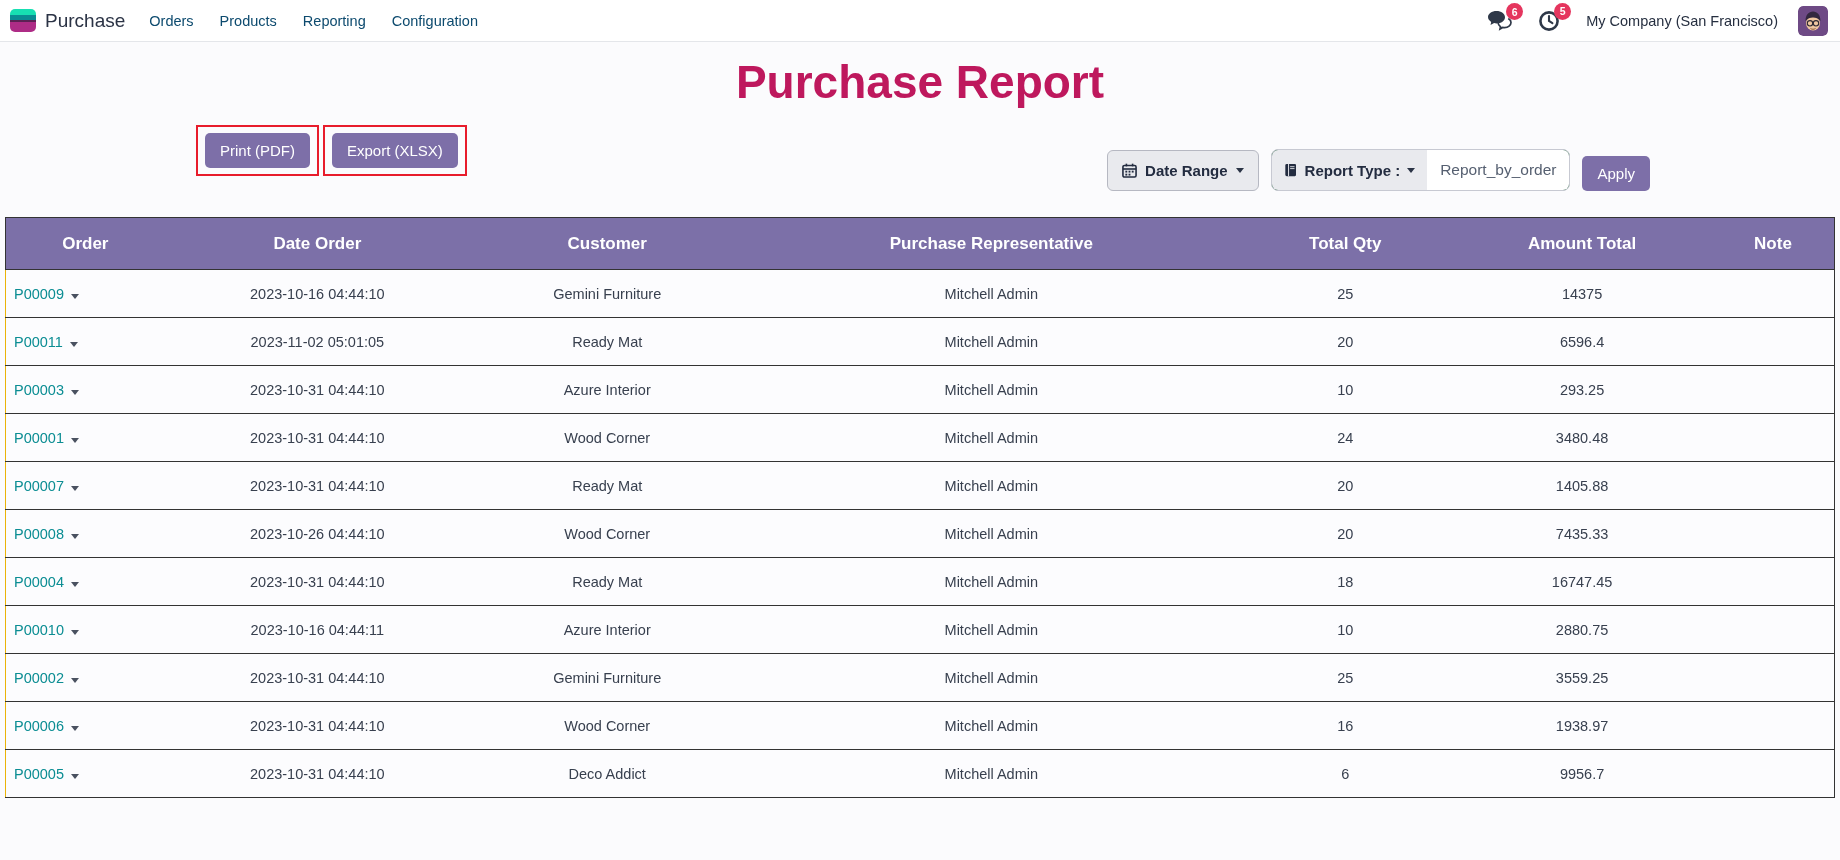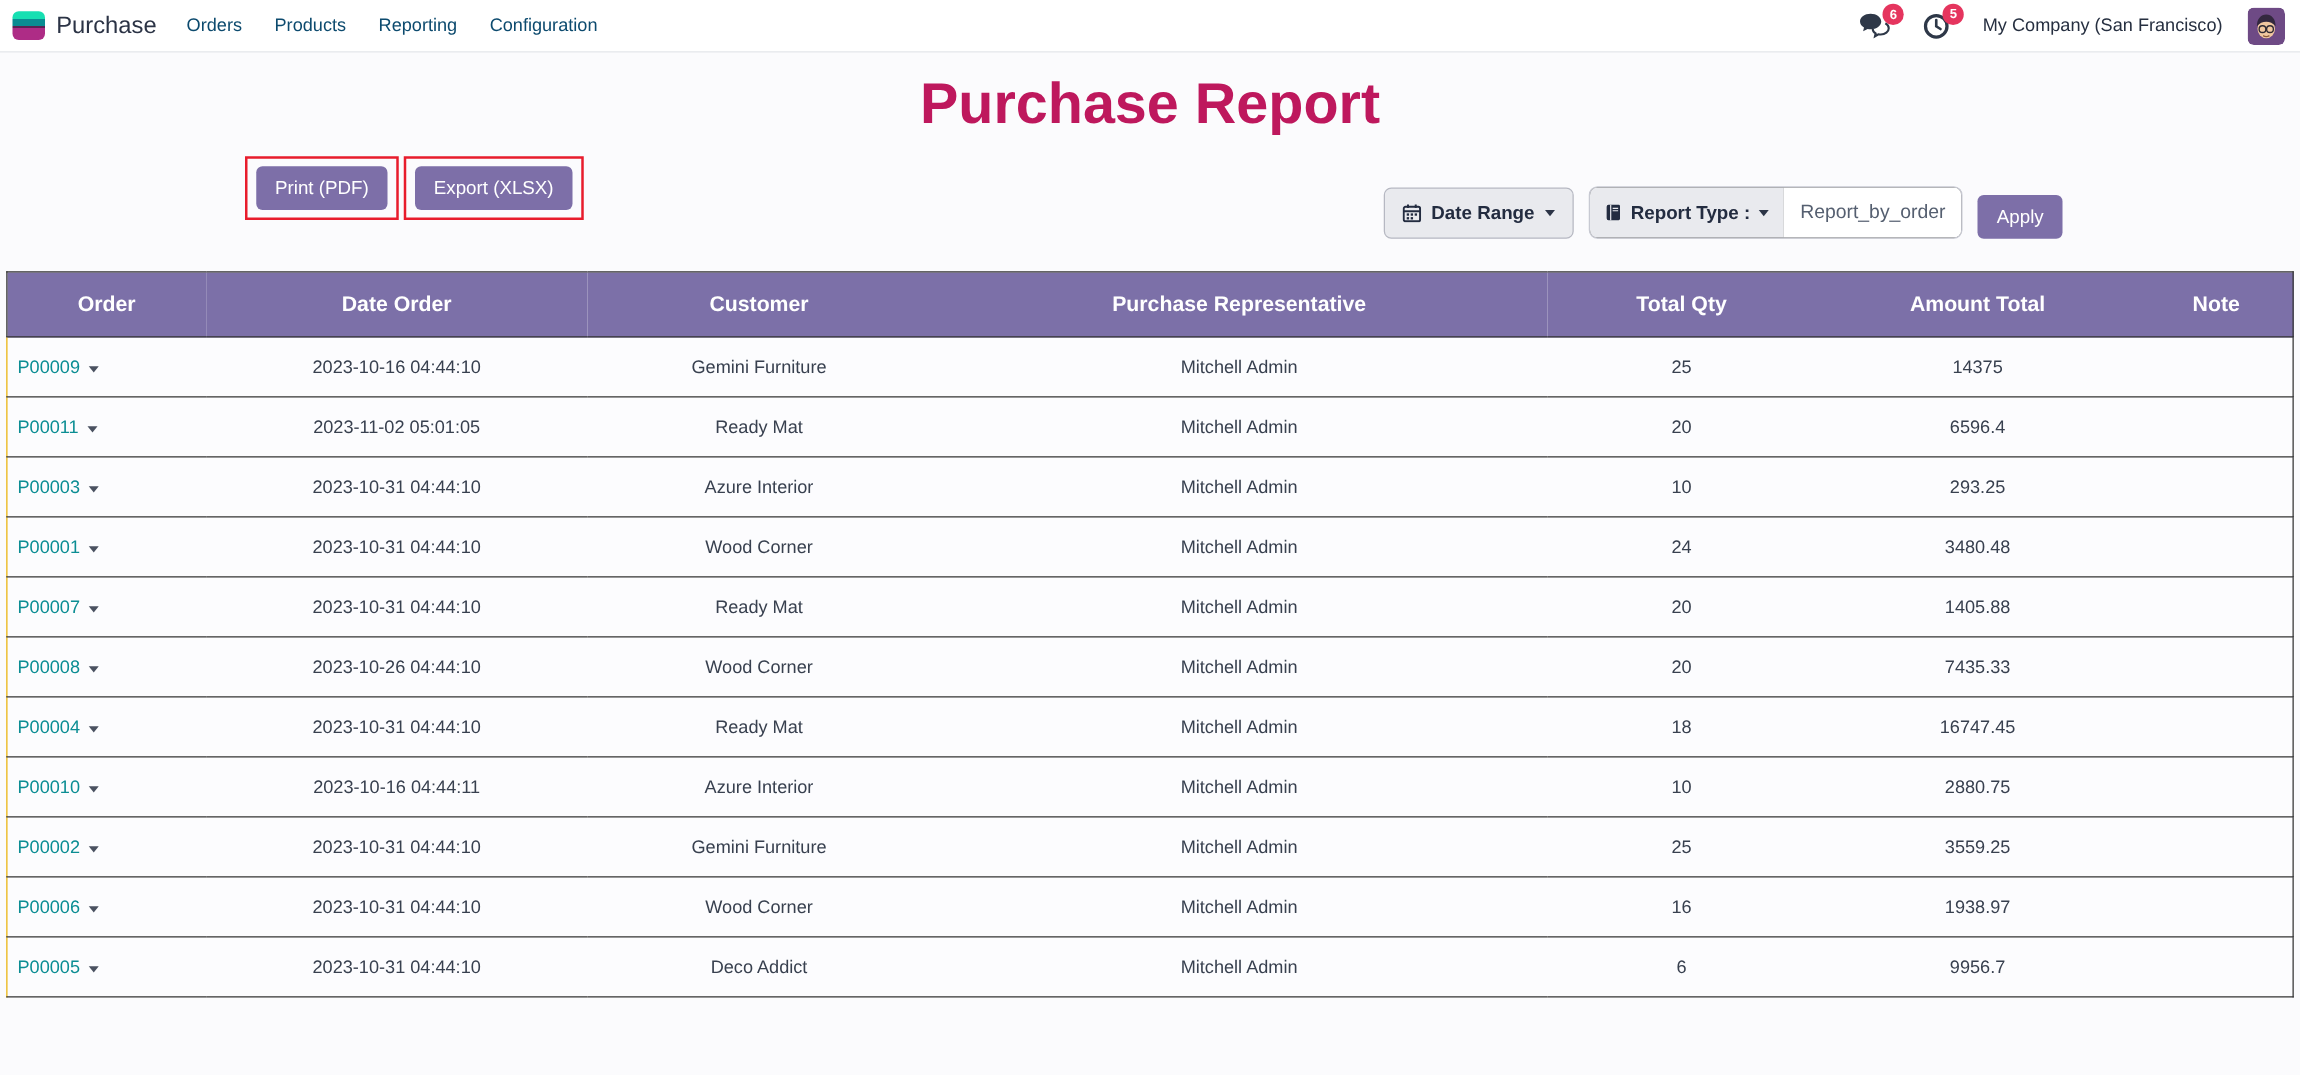--- a/index.html
+++ b/index.html
@@ -103,21 +103,21 @@
     border-right: 4.5px solid transparent;
     border-top: 5.5px solid #2b3446;
     display: inline-block;
   }
   .input-group {
     display: inline-flex;
     align-items: stretch;
     border: 1px solid #c7c9d2;
     border-radius: 7px;
     overflow: hidden;
-    background: #737373;
+    background: #14532d;
   }
   .ig-label {
     background: #e9eaee;
     display: inline-flex;
     align-items: center;
     gap: 7px;
     padding: 11px 12px;
     font-size: 15px;
     font-weight: 600;
     color: #232c40;

